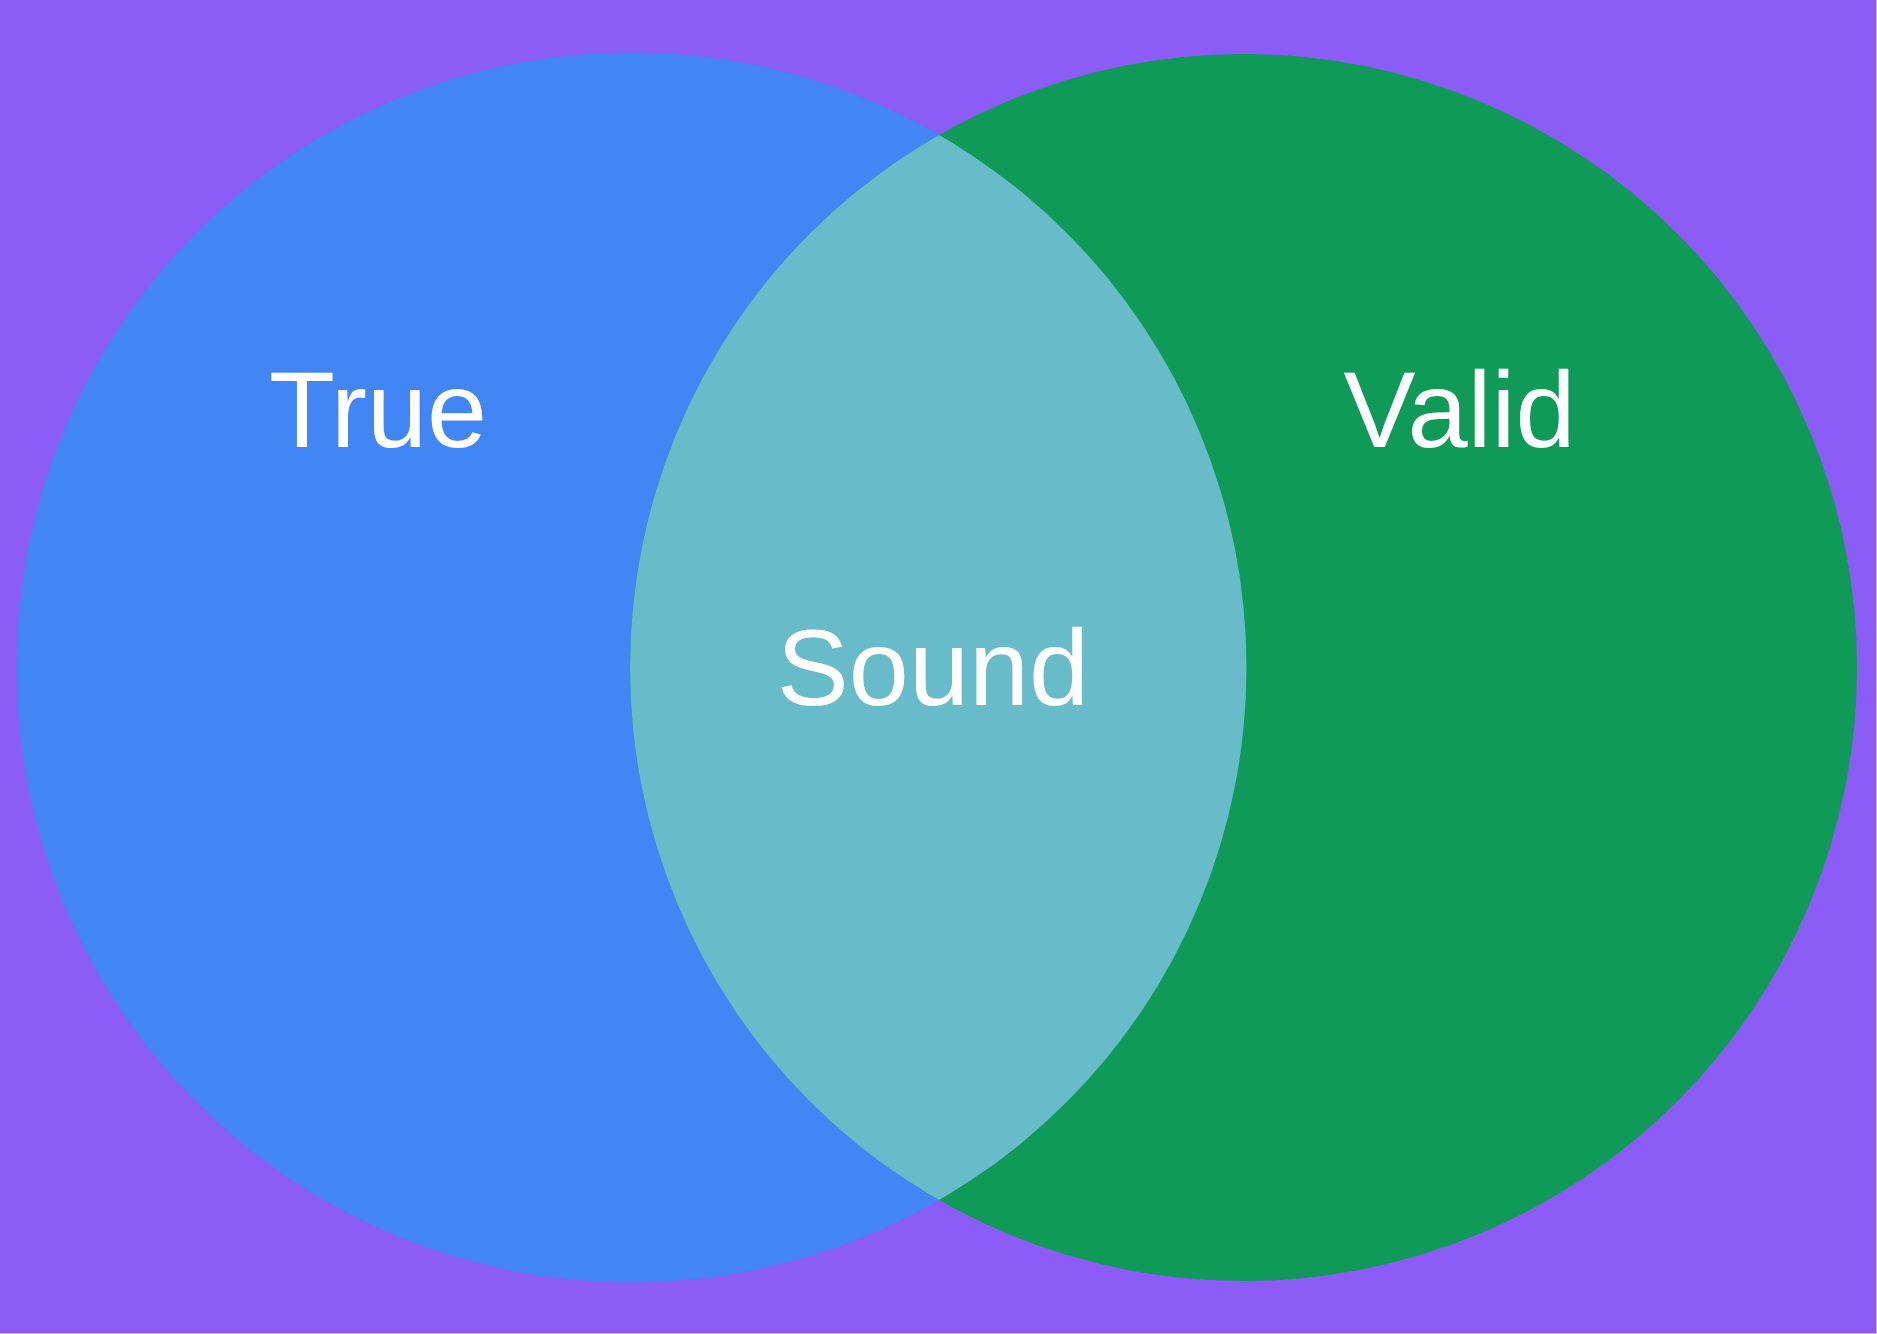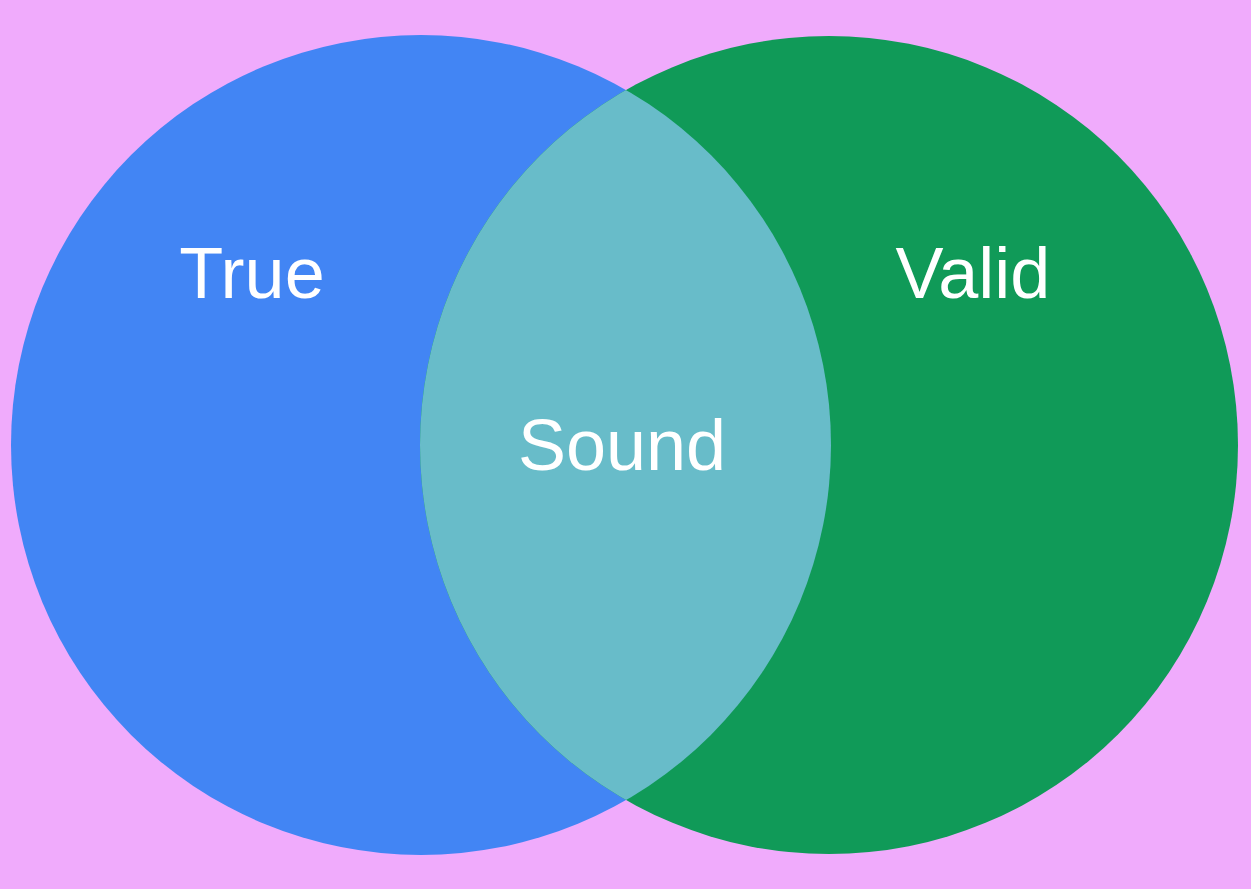--- a/index.html
+++ b/index.html
@@ -31,21 +31,21 @@
     font-weight: 400;
     fill: #ffffff;
     text-anchor: middle;
     dominant-baseline: alphabetic;
     letter-spacing: 0px;
   }
 </style>
 </head>
 <body style="background: rgb(255, 255, 255);">
 
-<div id="venn-stage" style="width: 1251px; height: 889px; background: #f0abfc;">
+<div id="venn-stage" style="width: 1251px; height: 889px; background: #8b5cf6;">
 
   <svg id="venn-svg" width="1251" height="889" viewBox="0 0 1251 889">
 
     <defs>
       <clipPath id="clip-left-circle">
         <circle id="clip-circle-left" cx="421" cy="445" r="410"></circle>
       </clipPath>
     </defs>
 
     <circle id="circle-true" cx="421" cy="445" r="410" fill="#4285F4"></circle>

